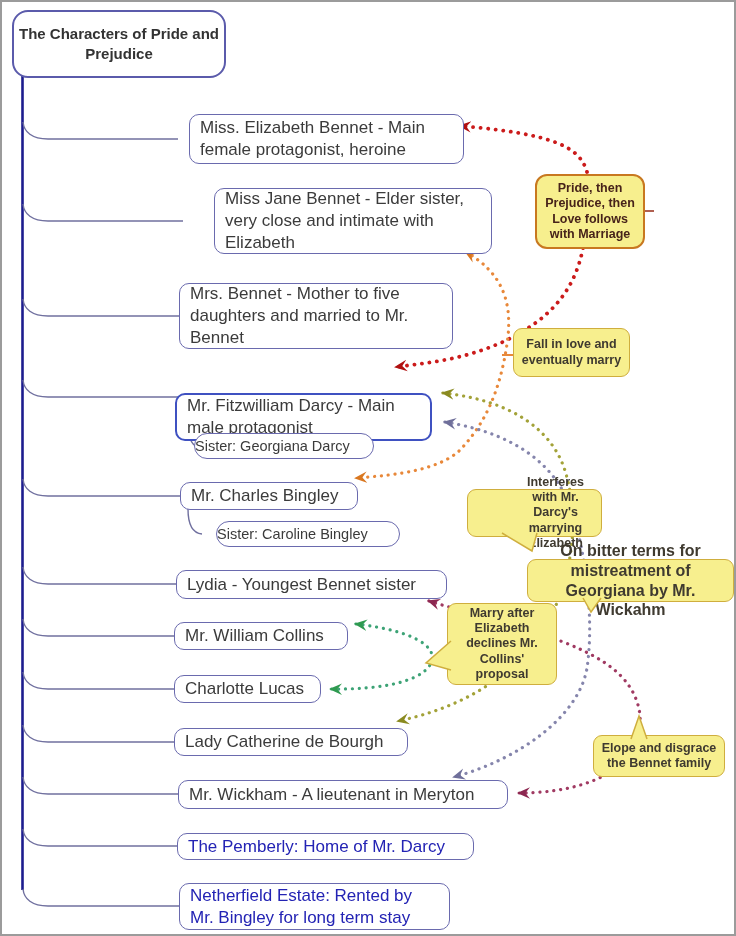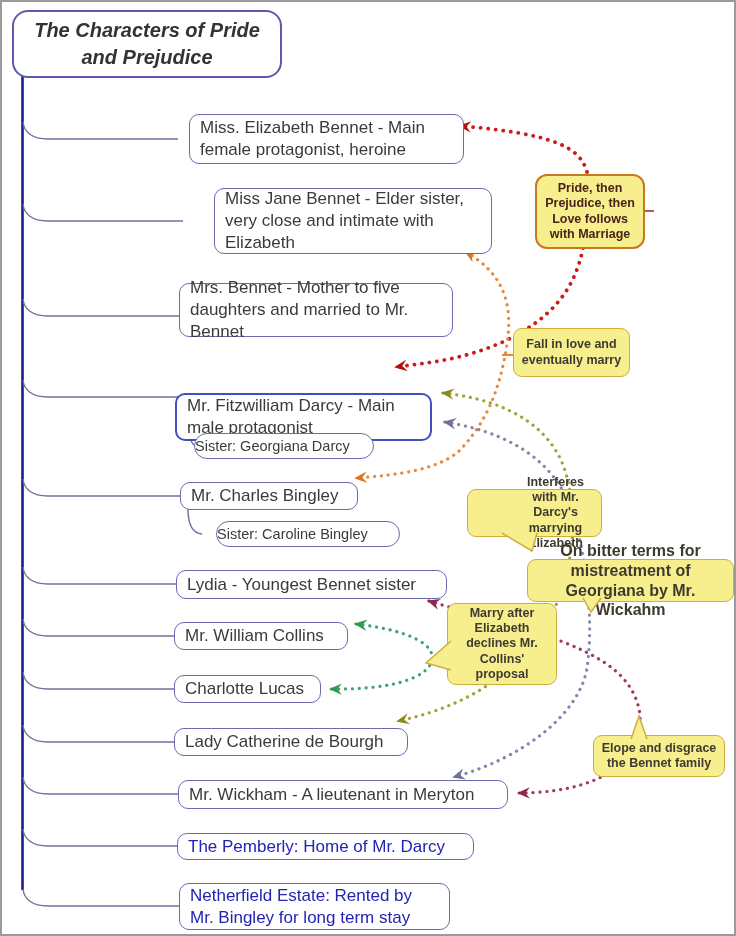--- a/index.html
+++ b/index.html
@@ -21,36 +21,36 @@
   .tail{fill:#f7ef8e;stroke:#cfae3e;stroke-width:1.5;}
   .node{
     position:absolute;z-index:2;background:#fff;border:1.6px solid #6a6aae;
     border-radius:10px;display:flex;align-items:center;box-sizing:border-box;
     padding:2px 10px;font-size:17px;color:#3b3b3b;line-height:1.28;
   }
   .sub{font-size:14.5px;border-radius:13px;border-width:1.3px;padding:0 0;}
   .place{color:#2323b4;}
   .darcy-b{border-color:#3f51c1;border-width:2px;margin-top:20px;}
   .title-box{
-    position:absolute;z-index:2;left:10px;top:8px;width:270px;height:68px;
+    position:absolute;z-index:2;left:10px;top:8px;width:214px;height:68px;
     background:#fff;border:2px solid #5b5bab;border-radius:16px;box-sizing:border-box;
     display:flex;align-items:center;justify-content:center;text-align:center;
-    font-size:20px;font-weight:bold;color:#333;line-height:1.35;font-style:italic;
+    font-size:15px;font-weight:bold;color:#333;line-height:1.35;
   }
   .ann{
     position:absolute;z-index:4;background:#f7ef8e;border:1.5px solid #cfae3e;
     border-radius:9px;box-sizing:border-box;display:flex;align-items:center;
     justify-content:center;text-align:center;font-weight:bold;font-size:12.5px;
     color:#3f3a30;line-height:1.22;padding:2px 6px;
   }
   .ann-pride{border:2px solid #c87820;border-radius:12px;color:#47231a;}
   
   #n-elizabeth{left:173px;top:112px;width:275px;height:50px;margin-left:14px;}
   #n-jane{left:178px;top:186px;width:278px;height:66px;margin-left:34px;}
-  #n-mrs{left:177px;top:281px;width:274px;height:54px;}
+  #n-mrs{left:177px;top:281px;width:274px;height:66px;}
   #n-darcy{left:173px;top:371px;width:257px;height:48px;}
   #n-georgiana{left:192px;top:431px;width:180px;height:26px;}
   #n-bingley{left:178px;top:480px;width:178px;height:28px;}
   #n-caroline{left:198px;top:519px;width:184px;height:26px;margin-left:16px;}
   #n-lydia{left:174px;top:568px;width:271px;height:29px;}
   #n-collins{left:172px;top:620px;width:174px;height:28px;}
   #n-charlotte{left:172px;top:673px;width:147px;height:28px;}
   #n-ladycatherine{left:172px;top:726px;width:234px;height:28px;}
   #n-wickham{left:176px;top:778px;width:330px;height:29px;}
   #n-pemberly{left:175px;top:831px;width:297px;height:27px;}

